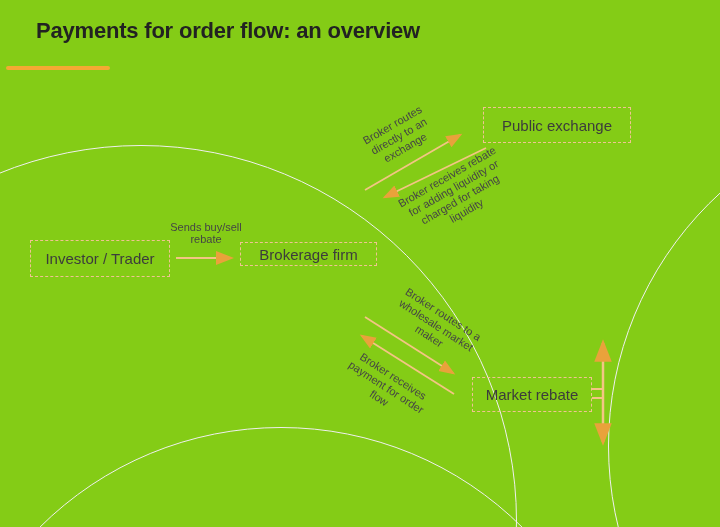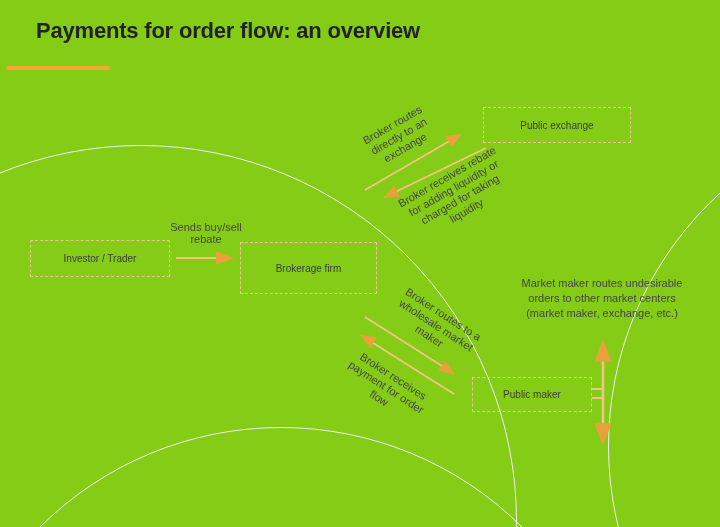--- a/index.html
+++ b/index.html
@@ -18,24 +18,24 @@
     color:#222222;letter-spacing:-0.2px;
   }
   .title-underline{
     position:absolute;left:6px;top:66px;width:104px;height:4px;
     background:#F3AA33;border-radius:2px;
   }
 
   .node{
     position:absolute;border:1px dashed #F0C391;background:transparent;
     display:flex;align-items:center;justify-content:center;
-    font-size:10px;color:#3C3C3C;box-sizing:border-box;
+    font-size:15px;color:#3C3C3C;box-sizing:border-box;
   }
   #node-investor{left:30px;top:240px;width:140px;height:37px;text-align:right;}
-  #node-brokerage{left:240px;top:242px;width:137px;height:52px;}
+  #node-brokerage{left:240px;top:242px;width:137px;height:24px;}
   #node-exchange{left:483px;top:107px;width:148px;height:36px;}
   #node-maker{left:472px;top:377px;width:120px;height:35px;}
 
   #arrow-layer{position:absolute;left:0;top:0;width:720px;height:527px;}
 
   .edge-label{
     position:absolute;font-size:11px;color:#454545;text-align:center;
     line-height:13px;transform-origin:center center;
   }
   #lbl-sends{left:164px;top:221px;width:84px;line-height:12px;transform:none;}
@@ -88,24 +88,23 @@
   <div class="node" id="node-investor">
     <span>Investor / Trader</span>
   </div>
   <div class="node" id="node-brokerage">
     <span>Brokerage firm</span>
   </div>
   <div class="node" id="node-exchange">
     <span>Public exchange</span>
   </div>
   <div class="node" id="node-maker">
-    <span>Public maker</span>
+    <span>Market rebate</span>
   </div>
 
   <div class="edge-label" id="lbl-sends">Sends buy/sell rebate</div>
   <div class="edge-label" id="lbl-routes-exchange">Broker routes directly to an exchange</div>
   <div class="edge-label" id="lbl-rebate">Broker receives rebate for adding liquidity or charged for taking liquidity</div>
   <div class="edge-label" id="lbl-routes-wholesale">Broker routes to a wholesale market maker</div>
   <div class="edge-label" id="lbl-receives-payment">Broker receives payment for order flow</div>
 
-  <div class="note" id="note-undesirable">Market maker routes undesirable orders to other market centers (market maker, exchange, etc.)</div>
 
 </div>
 
 </body></html>

